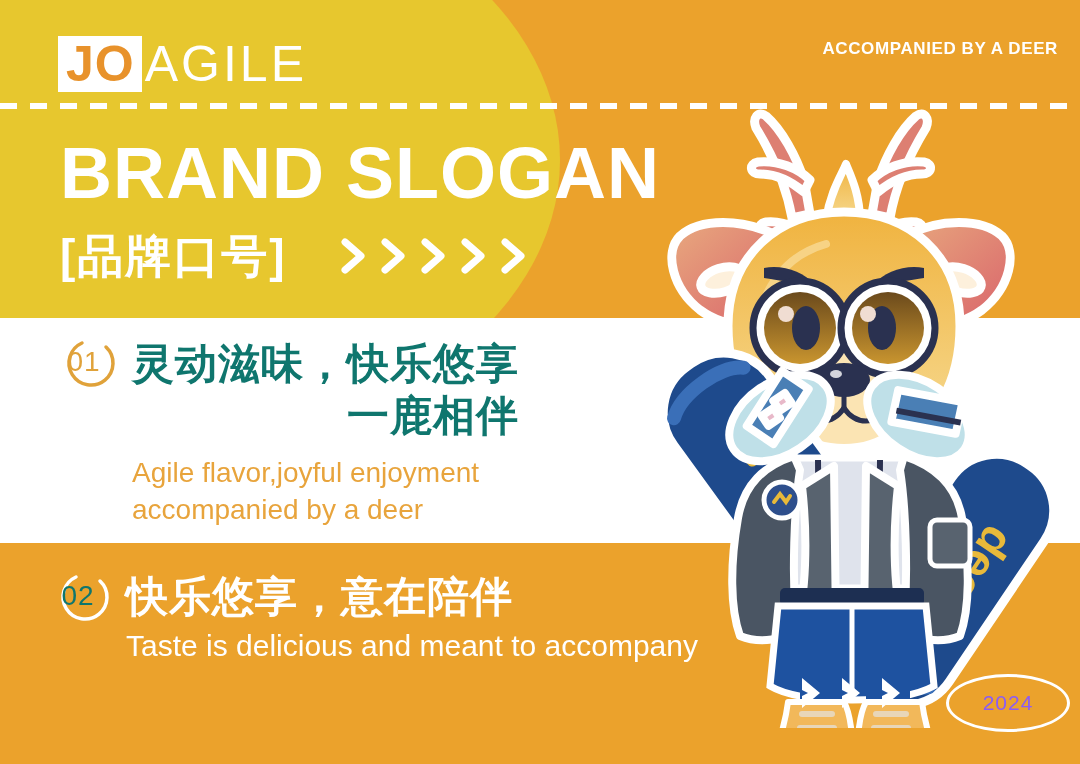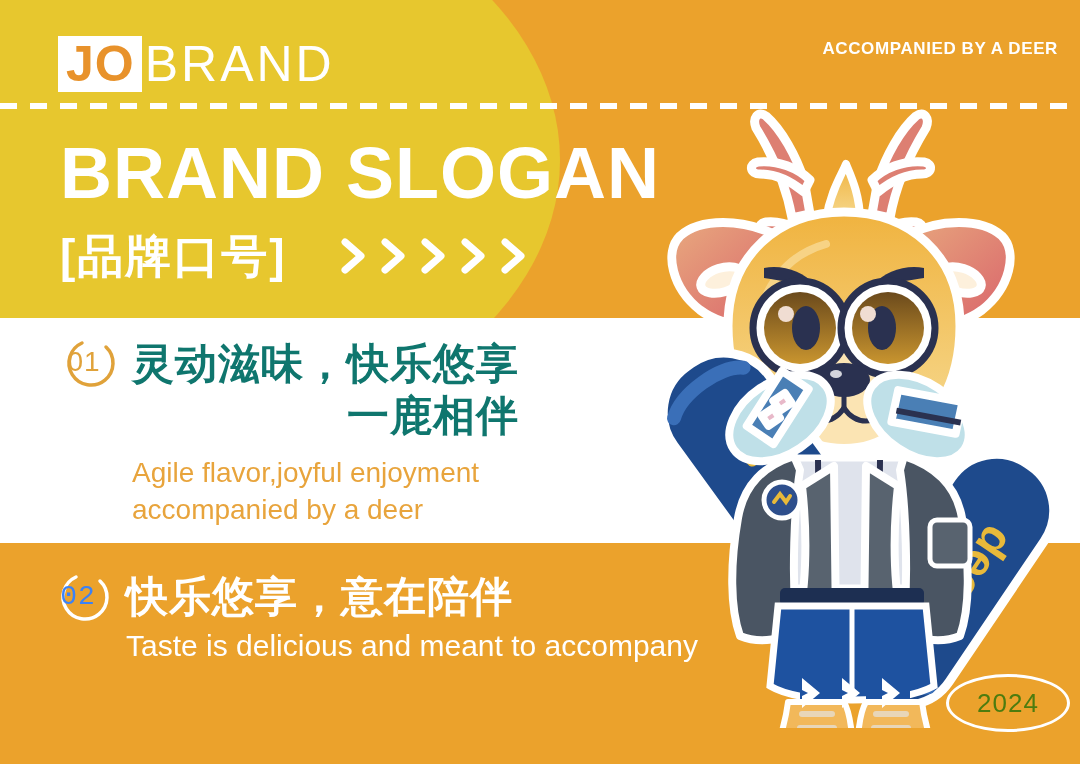--- a/index.html
+++ b/index.html
@@ -43,30 +43,30 @@
   .num-txt{position:absolute;left:0;top:0;width:56px;height:48px;display:flex;align-items:center;
       justify-content:center;font-size:28px;letter-spacing:1px;}
 
   #blk01{left:56px;top:338px;}
   #blk01 .num-txt{color:#e0a23a;}
   .cn-line{color:#0f766e;font-size:42px;font-weight:bold;line-height:52px;letter-spacing:1px;text-align:right;}
   .en-line{color:#e8a43c;font-size:28px;line-height:37px;margin-top:12px;}
   .t01{margin-left:12px;}
 
   #blk02{left:50px;top:572px;}
-  #blk02 .num-txt{color:#3b82f6;font-family:Liberation Mono, monospace;}
+  #blk02 .num-txt{color:#0f766e;}
   .t02{margin-left:12px;}
   .cn-line-w{color:#ffffff;font-size:42px;font-weight:bold;line-height:50px;letter-spacing:1px;}
   .en-line-w{color:#ffffff;font-size:30px;line-height:40px;margin-top:4px;}
 
   
   .arrow-group{position:absolute;left:800px;top:676px;display:flex;gap:4px;z-index:7;}
   .year-badge{position:absolute;left:946px;top:674px;width:118px;height:52px;border:3px solid #ffffff;
       border-radius:50%;display:flex;align-items:center;justify-content:center;z-index:7;}
-  .year-badge span{color:#4d7c0f;font-size:26px;letter-spacing:1px;}
+  .year-badge span{color:#8b5cf6;font-size:21px;letter-spacing:1px;}
 
   
   .mascot{position:absolute;left:660px;top:88px;width:420px;height:640px;z-index:5;}
   .mascot svg{display:block;}
 </style>
 </head>
 <body>
 
 <div class="stage">
 
@@ -74,21 +74,21 @@
   <div class="band-yellow-rect"></div>
   <div class="band-yellow-blob"></div>
   <div class="band-white"></div>
   <div class="band-orange-bot"></div>
   <div class="dash-line"></div>
 
   <div class="logo">
     <span class="logo-box">
       <span class="logo-jo">JO</span>
     </span>
-    <span class="logo-rest">BRAND</span>
+    <span class="logo-rest">AGILE</span>
   </div>
 
   <div class="eyebrow">
     <div>ACCOMPANIED BY A DEER</div>
   </div>
 
   <div class="slogan-en">BRAND SLOGAN</div>
   <div class="slogan-cn-row">
     <span class="slogan-cn">[品牌口号]</span>
     <span class="chev-row">

